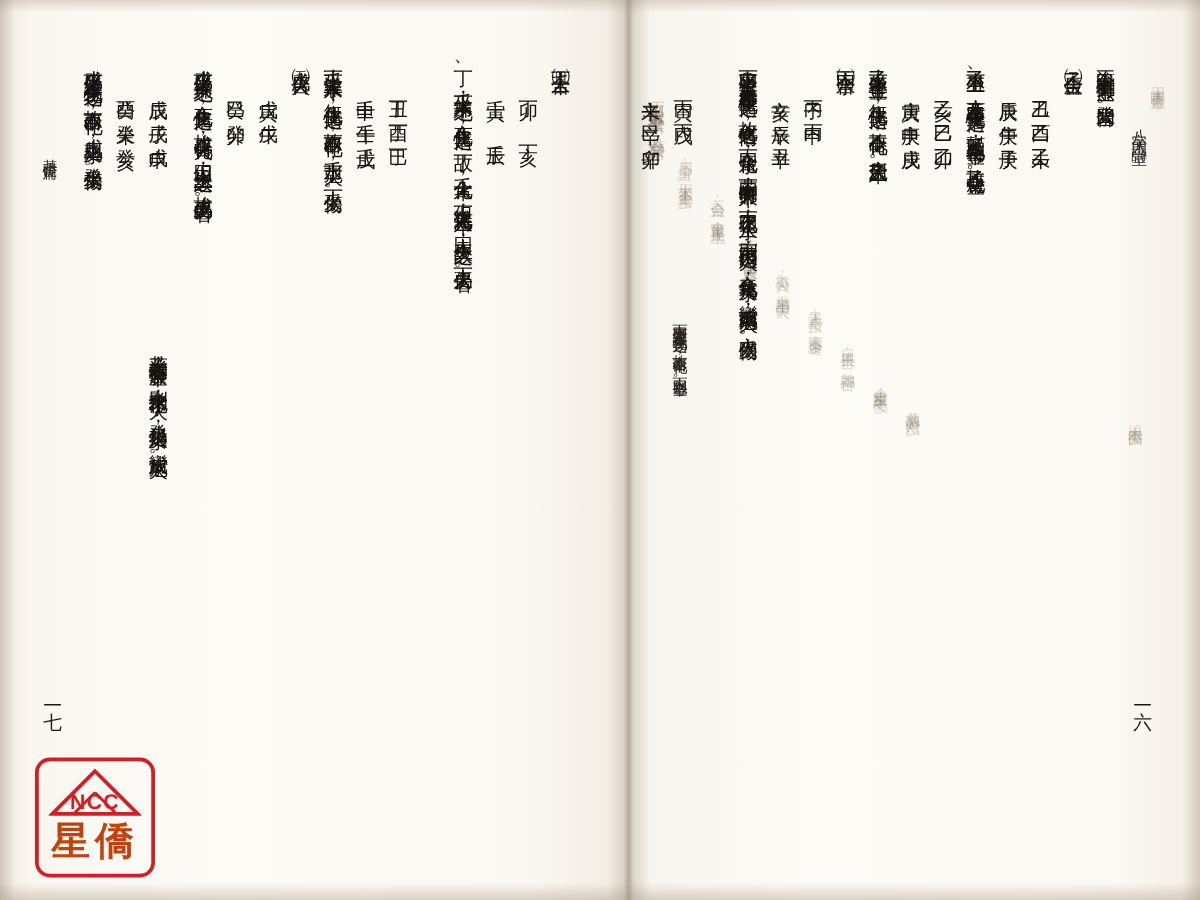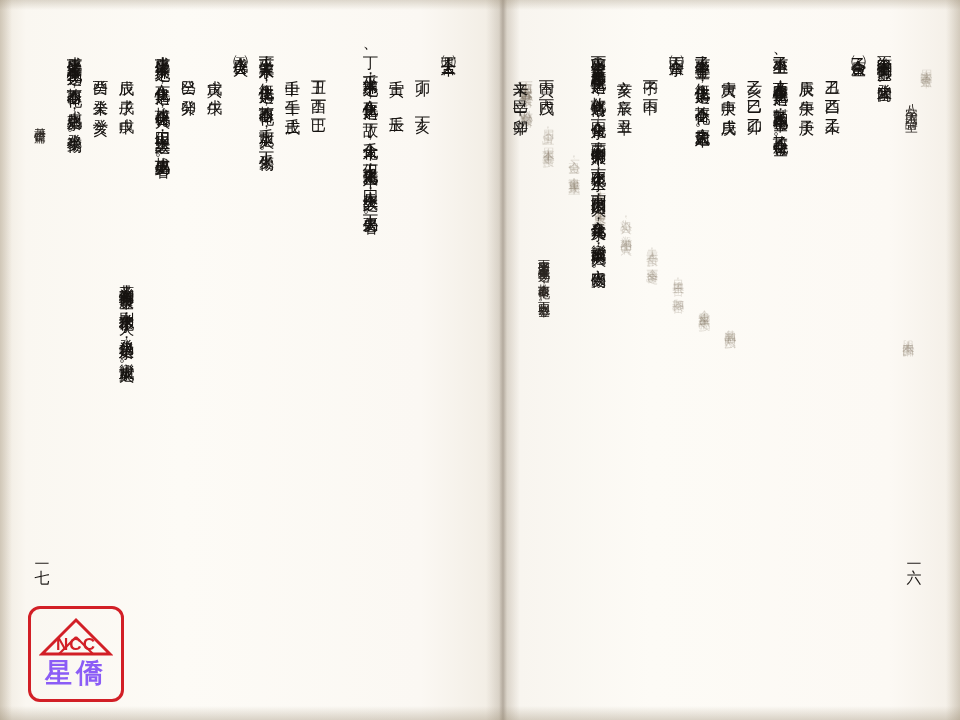--- a/index.html
+++ b/index.html
@@ -76,21 +76,21 @@
     border:3px solid #d21f26; border-radius:12px;
     display:flex; flex-direction:column; align-items:center; justify-content:center;
   }
   .stamp svg { display:block; }
   .stamp .ncc {
     font-family:"Liberation Sans", sans-serif;
     color:#d21f26; font-size:17px; font-weight:bold; letter-spacing:1px;
     margin-top:-22px;
   }
   .stamp .cn {
-    color:#8b5cf6; font-size:27px; font-weight:bold; letter-spacing:4px;
+    color:#c2410c; font-size:31px; font-weight:bold; letter-spacing:4px;
     font-family:"DejaVu Serif", serif; margin-top:0;
   }
 </style>
 </head>
 <body>
 
 <div id="page">
 
   <div class="paper-left"></div>
   <div class="paper-right"></div>

